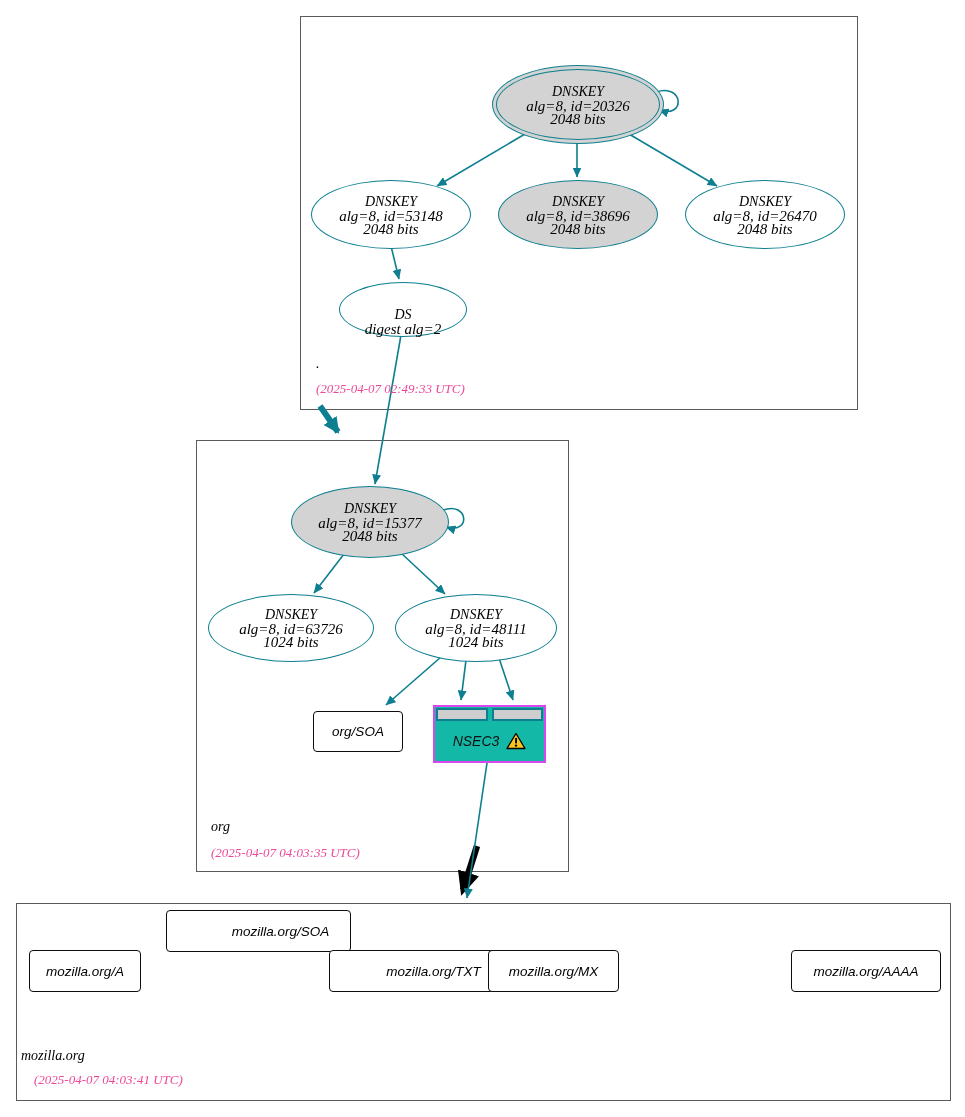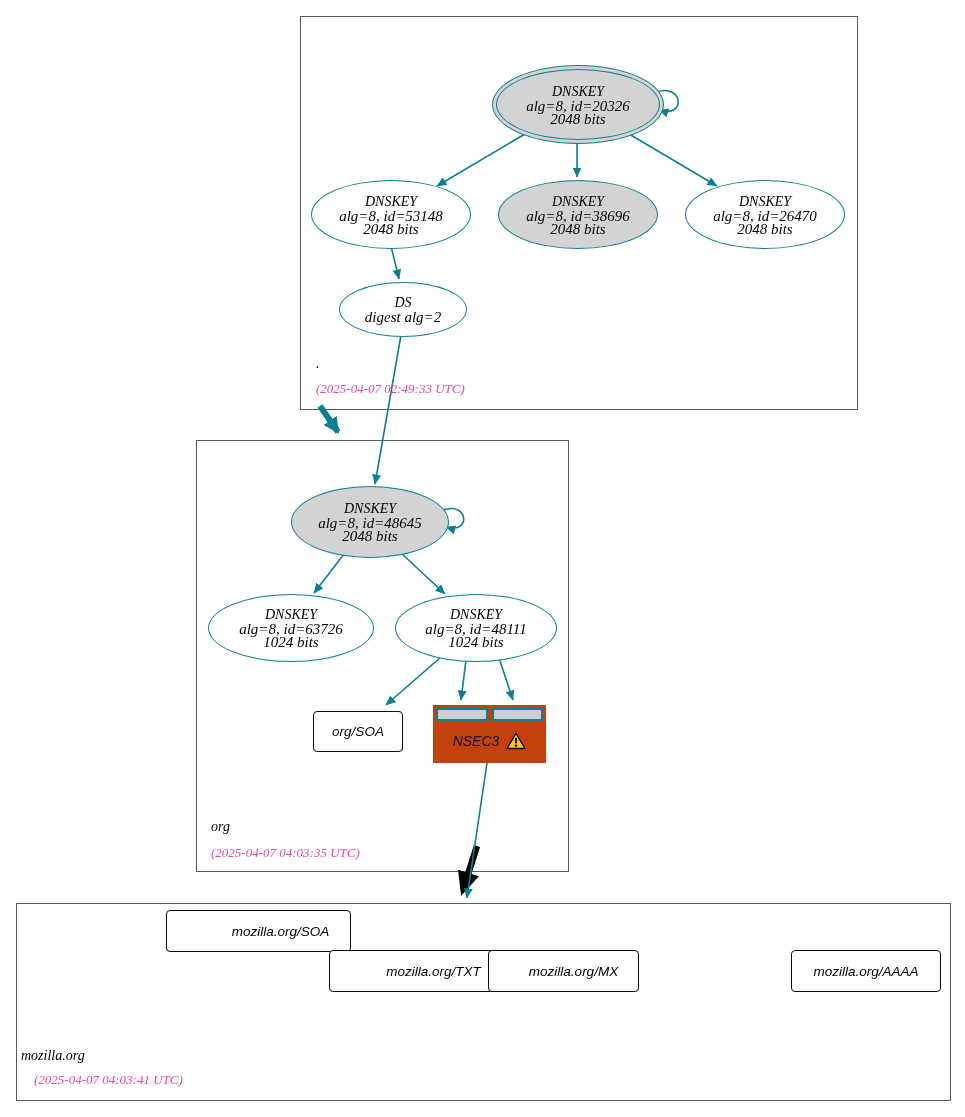--- a/index.html
+++ b/index.html
@@ -11,21 +11,21 @@
   .edges{position:absolute;left:0;top:0;pointer-events:none;}
   .node-ellipse{position:absolute;border:1.6px solid #0d7f90;border-radius:50%;background:#ffffff;
     display:flex;flex-direction:column;align-items:center;justify-content:center;color:#000;}
   .node-ellipse.gray{background:#d3d3d3;}
   .node-ellipse.double::before{content:"";position:absolute;inset:3px;border:1.4px solid #0d7f90;border-radius:50%;}
   .node-title{font-size:14px;line-height:16px;}
   .node-sub{font-size:15px;line-height:13px;}
   .rrset{position:absolute;border:1.6px solid #0d0d0d;border-radius:4px;background:#ffffff;
     display:flex;align-items:center;justify-content:center;
     font-family:"Liberation Sans", sans-serif;font-size:13.5px;color:#000;}
-  .nsec3{position:absolute;background:#c2410c;border:2px solid #c2410c;display:flex;flex-direction:column;box-sizing:border-box;}
+  .nsec3{position:absolute;background:#14b8a6;border:2px solid #d946ef;display:flex;flex-direction:column;box-sizing:border-box;}
   .nsec3-tabs{display:flex;gap:4px;height:13px;margin:1px 1px 0 1px;}
   .nsec3-tab{flex:1;border:2px solid #0d7f90;background:#cecece;box-sizing:border-box;}
   .nsec3-body{flex:1;display:flex;align-items:center;justify-content:center;gap:7px;
     font-family:"Liberation Sans", sans-serif;font-size:14px;color:#111;}
 </style>
 </head>
 <body>
 
 <div id="canvas">
 
@@ -79,30 +79,30 @@
   <div class="node-ellipse gray" style="left:498px;top:180px;width:158px;height:67px;">
     <span class="node-title">DNSKEY</span>
     <span class="node-sub">alg=8, id=38696</span>
     <span class="node-sub">2048 bits</span>
   </div>
   <div class="node-ellipse" style="left:685px;top:180px;width:158px;height:67px;">
     <span class="node-title">DNSKEY</span>
     <span class="node-sub">alg=8, id=26470</span>
     <span class="node-sub">2048 bits</span>
   </div>
-  <div class="node-ellipse" style="left:339px;top:282px;width:126px;height:53px;">
+  <div class="node-ellipse" style="left:339px;top:282px;width:126px;height:53px;justify-content:flex-end;">
     <span class="node-title">DS</span>
     <span class="node-sub">digest alg=2</span>
   </div>
   <div class="zone-label" style="left:316px;top:356px;">.</div>
   <div class="zone-ts" style="left:316px;top:381px;">(2025-04-07 02:49:33 UTC)</div>
 
   <div class="node-ellipse gray" style="left:291px;top:486px;width:156px;height:70px;">
     <span class="node-title">DNSKEY</span>
-    <span class="node-sub">alg=8, id=48645</span>
+    <span class="node-sub">alg=8, id=15377</span>
     <span class="node-sub">2048 bits</span>
   </div>
   <div class="node-ellipse" style="left:208px;top:594px;width:164px;height:66px;">
     <span class="node-title">DNSKEY</span>
     <span class="node-sub">alg=8, id=63726</span>
     <span class="node-sub">1024 bits</span>
   </div>
   <div class="node-ellipse" style="left:395px;top:594px;width:160px;height:66px;">
     <span class="node-title">DNSKEY</span>
     <span class="node-sub">alg=8, id=48111</span>
@@ -121,27 +121,30 @@
       <svg width="20" height="18" viewBox="0 0 20 18">
         <polygon points="10,1.5 19,16.5 1,16.5" fill="#f8c51c" stroke="#000000" stroke-width="1.3" stroke-linejoin="round"></polygon>
         <rect x="9.1" y="6" width="1.9" height="5.4" fill="#000000"></rect>
         <circle cx="10" cy="13.6" r="1.2" fill="#000000"></circle>
       </svg>
     </div>
   </div>
   <div class="zone-label" style="left:211px;top:819px;">org</div>
   <div class="zone-ts" style="left:211px;top:845px;">(2025-04-07 04:03:35 UTC)</div>
 
+  <div class="rrset" style="left:29px;top:950px;width:110px;height:40px;">
+    <span>mozilla.org/A</span>
+  </div>
   <div class="rrset" style="left:166px;top:910px;width:139px;height:40px;padding-left:44px;">
     <span>mozilla.org/SOA</span>
   </div>
   <div class="rrset" style="left:329px;top:950px;width:135px;height:40px;padding-left:36px;">
     <span>mozilla.org/TXT</span>
   </div>
-  <div class="rrset" style="left:488px;top:950px;width:129px;height:40px;padding-left:20px;">
+  <div class="rrset" style="left:488px;top:950px;width:129px;height:40px;">
     <span>mozilla.org/MX</span>
   </div>
   <div class="rrset" style="left:791px;top:950px;width:148px;height:40px;">
     <span>mozilla.org/AAAA</span>
   </div>
   <div class="zone-label" style="left:21px;top:1048px;">mozilla.org</div>
   <div class="zone-ts" style="left:34px;top:1072px;">(2025-04-07 04:03:41 UTC)</div>
 
 </div>
 

